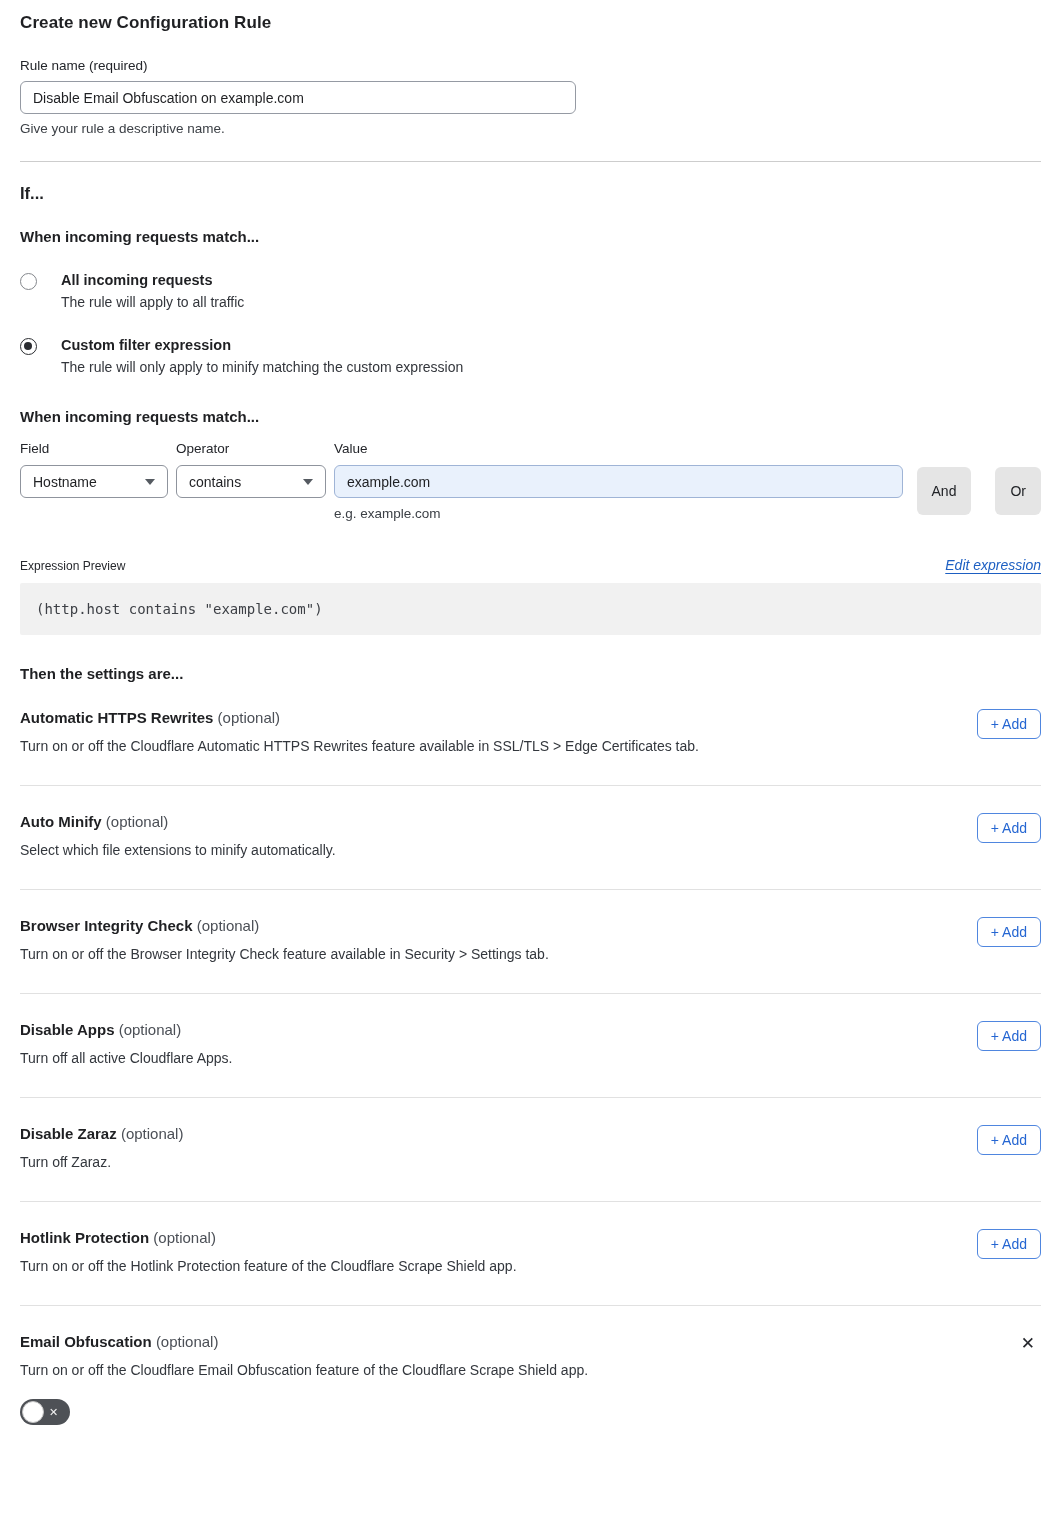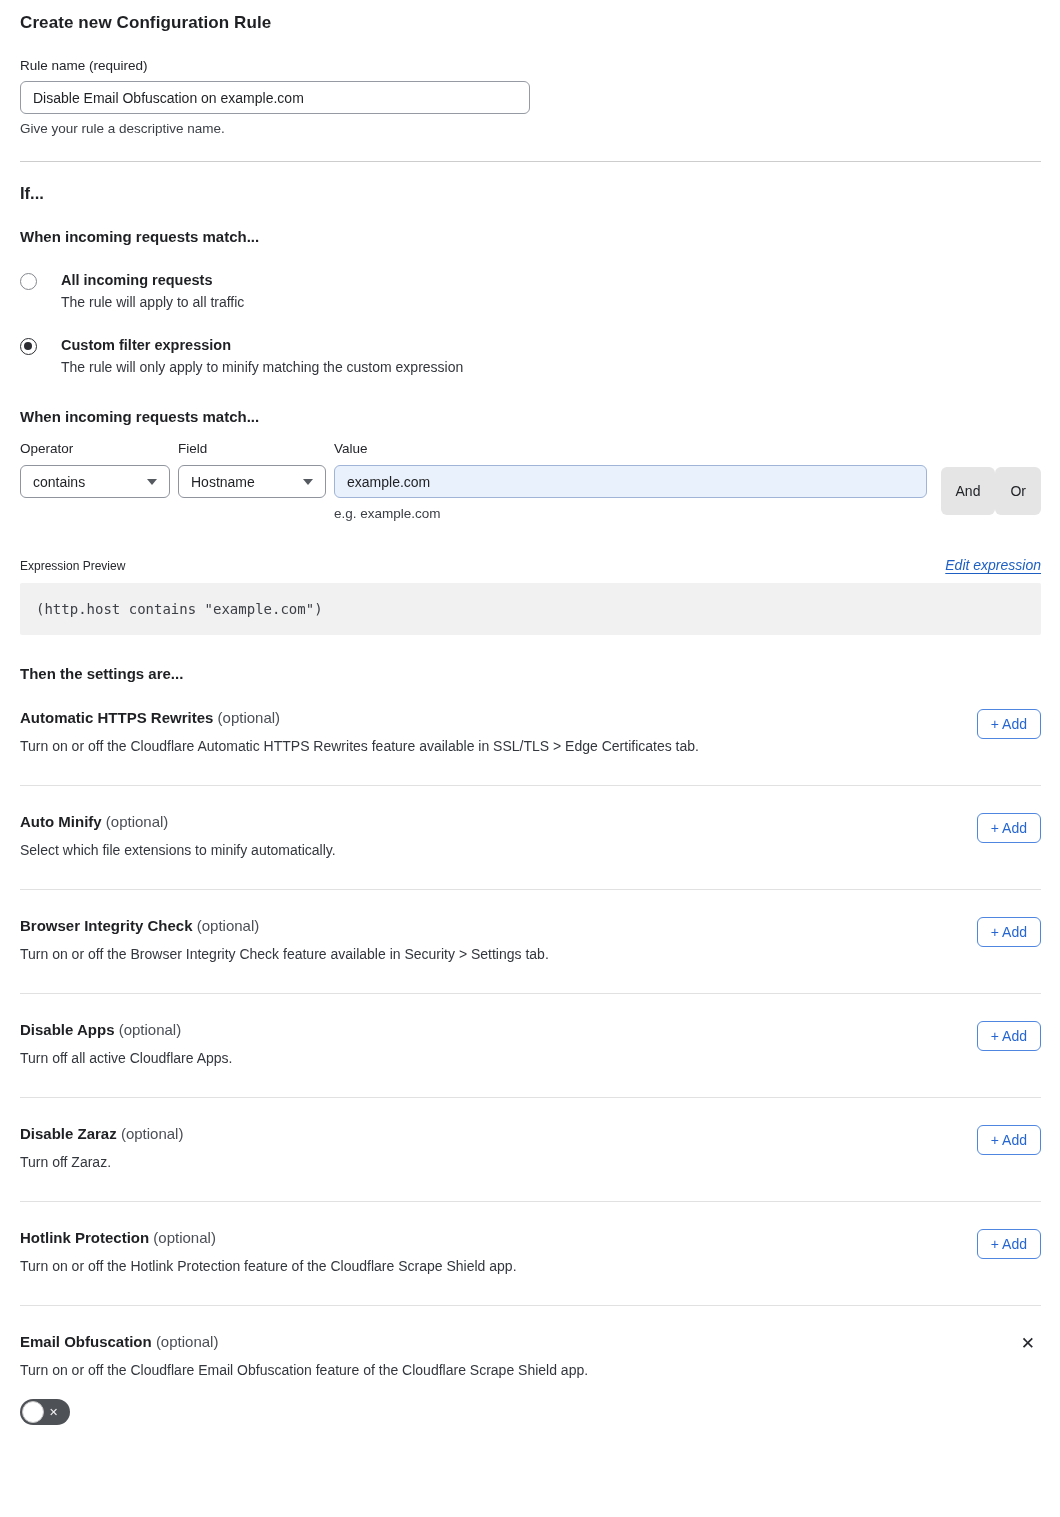--- a/index.html
+++ b/index.html
@@ -9,21 +9,21 @@
     font-family: "Liberation Sans", sans-serif;
     color: #1f2023;
     font-size: 14px;
   }
   .container { padding: 0 19px 30px 20px; }
 
   .page-title { font-size: 17px; font-weight: bold; padding-top: 13px; letter-spacing: .1px; }
 
   .field-label { font-size: 13.5px; color: #23252a; margin-top: 25px; }
   .text-input {
-    margin-top: 8px; width: 510px; height: 33px;
+    margin-top: 8px; width: 556px; height: 33px;
     border: 1px solid #959aa3; border-radius: 6px;
     padding: 0 12px; font-size: 14px; color: #1f2023;
     font-family: "Liberation Sans", sans-serif; background: #fff; outline: none;
   }
   .help-text { font-size: 13.5px; color: #3c4046; margin-top: 7px; }
 
   .top-divider { border: none; border-top: 1px solid #cdcdcd; margin-top: 25px; }
 
   .if-heading { font-size: 16.5px; font-weight: bold; margin-top: 22px; }
   .match-heading { font-size: 15px; font-weight: bold; margin-top: 25px; }
@@ -65,21 +65,21 @@
     padding: 0 12px; font-size: 14px; color: #1f2023; outline: none;
     font-family: "Liberation Sans", sans-serif;
   }
   .value-help { font-size: 13.5px; color: #3c4046; margin-top: 8px; }
   .conj-button {
     height: 48px; margin-top: 26px; border: none; border-radius: 6px;
     background: #e5e5e5; color: #212327; font-size: 14px;
     font-family: "Liberation Sans", sans-serif; padding: 0 15px; cursor: pointer;
   }
   .conj-and { margin-left: 14px; }
-  .conj-or { margin-left: 0; }
+  .conj-or { margin-left: 24px; }
 
   .preview-row { display: flex; justify-content: space-between; align-items: flex-end; margin-top: 36px; }
   .preview-label { font-size: 12px; color: #26282d; }
   .edit-link { font-size: 14px; color: #1d5fc2; text-decoration: underline; text-underline-offset: 3px; cursor: pointer; font-style: italic; }
   .code-block {
     margin-top: 10px; background: #f1f1f1; border-radius: 2px;
     padding: 18px 16px; font-family: "DejaVu Sans Mono", monospace;
     font-size: 14px; color: #3d4046;
   }
 
@@ -141,34 +141,34 @@
     <span class="radio-circle checked"></span>
     <div class="radio-texts">
       <div class="radio-label">Custom filter expression</div>
       <div class="radio-desc">The rule will only apply to minify matching the custom expression</div>
     </div>
   </div>
 
   <div class="builder-heading">When incoming requests match...</div>
 
   <div class="builder-row">
+    <div class="builder-col col-field">
+      <div class="builder-col-label">Field</div>
+      <div class="select-box">
+        <span>Hostname</span>
+        <span class="caret"></span>
+      </div>
+    </div>
     <div class="builder-col col-operator">
       <div class="builder-col-label">Operator</div>
       <div class="select-box">
         <span>contains</span>
         <span class="caret"></span>
       </div>
     </div>
-    <div class="builder-col col-field">
-      <div class="builder-col-label">Field</div>
-      <div class="select-box">
-        <span>Hostname</span>
-        <span class="caret"></span>
-      </div>
-    </div>
     <div class="builder-col col-value">
       <div class="builder-col-label">Value</div>
       <input class="value-input" type="text" value="example.com" style="">
       <div class="value-help">e.g. example.com</div>
     </div>
     <button class="conj-button conj-and">And</button>
     <button class="conj-button conj-or">Or</button>
   </div>
 
   <div class="preview-row">

